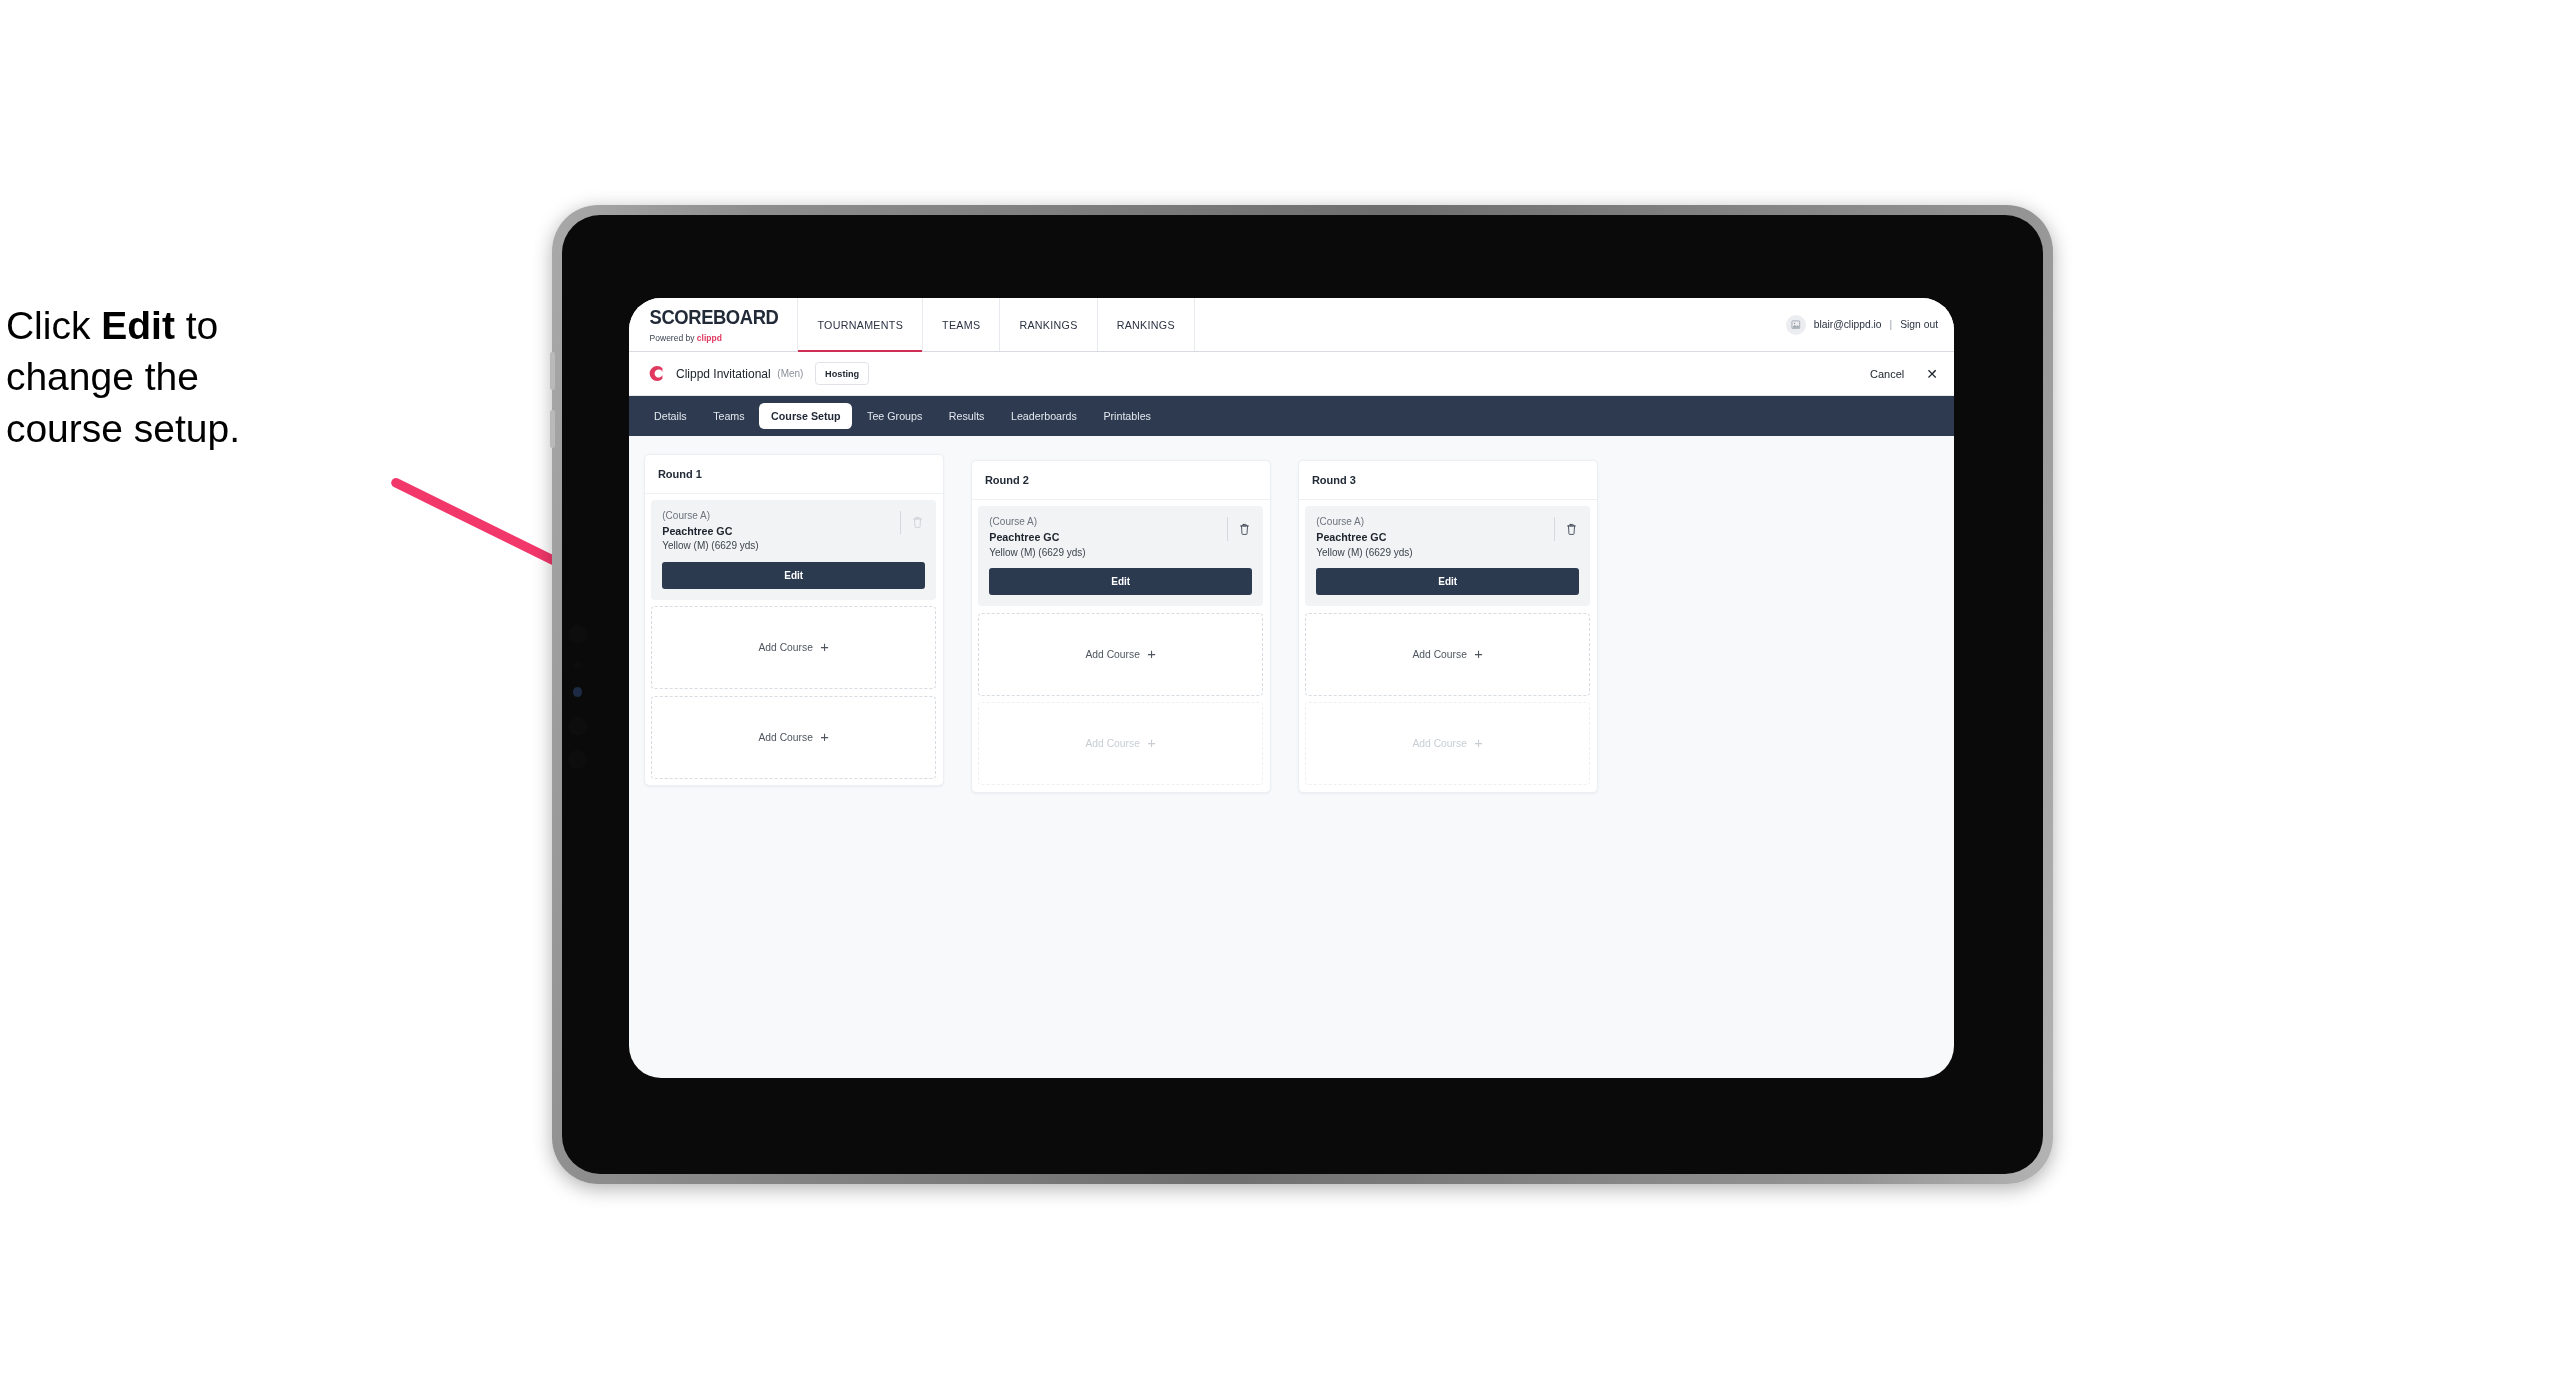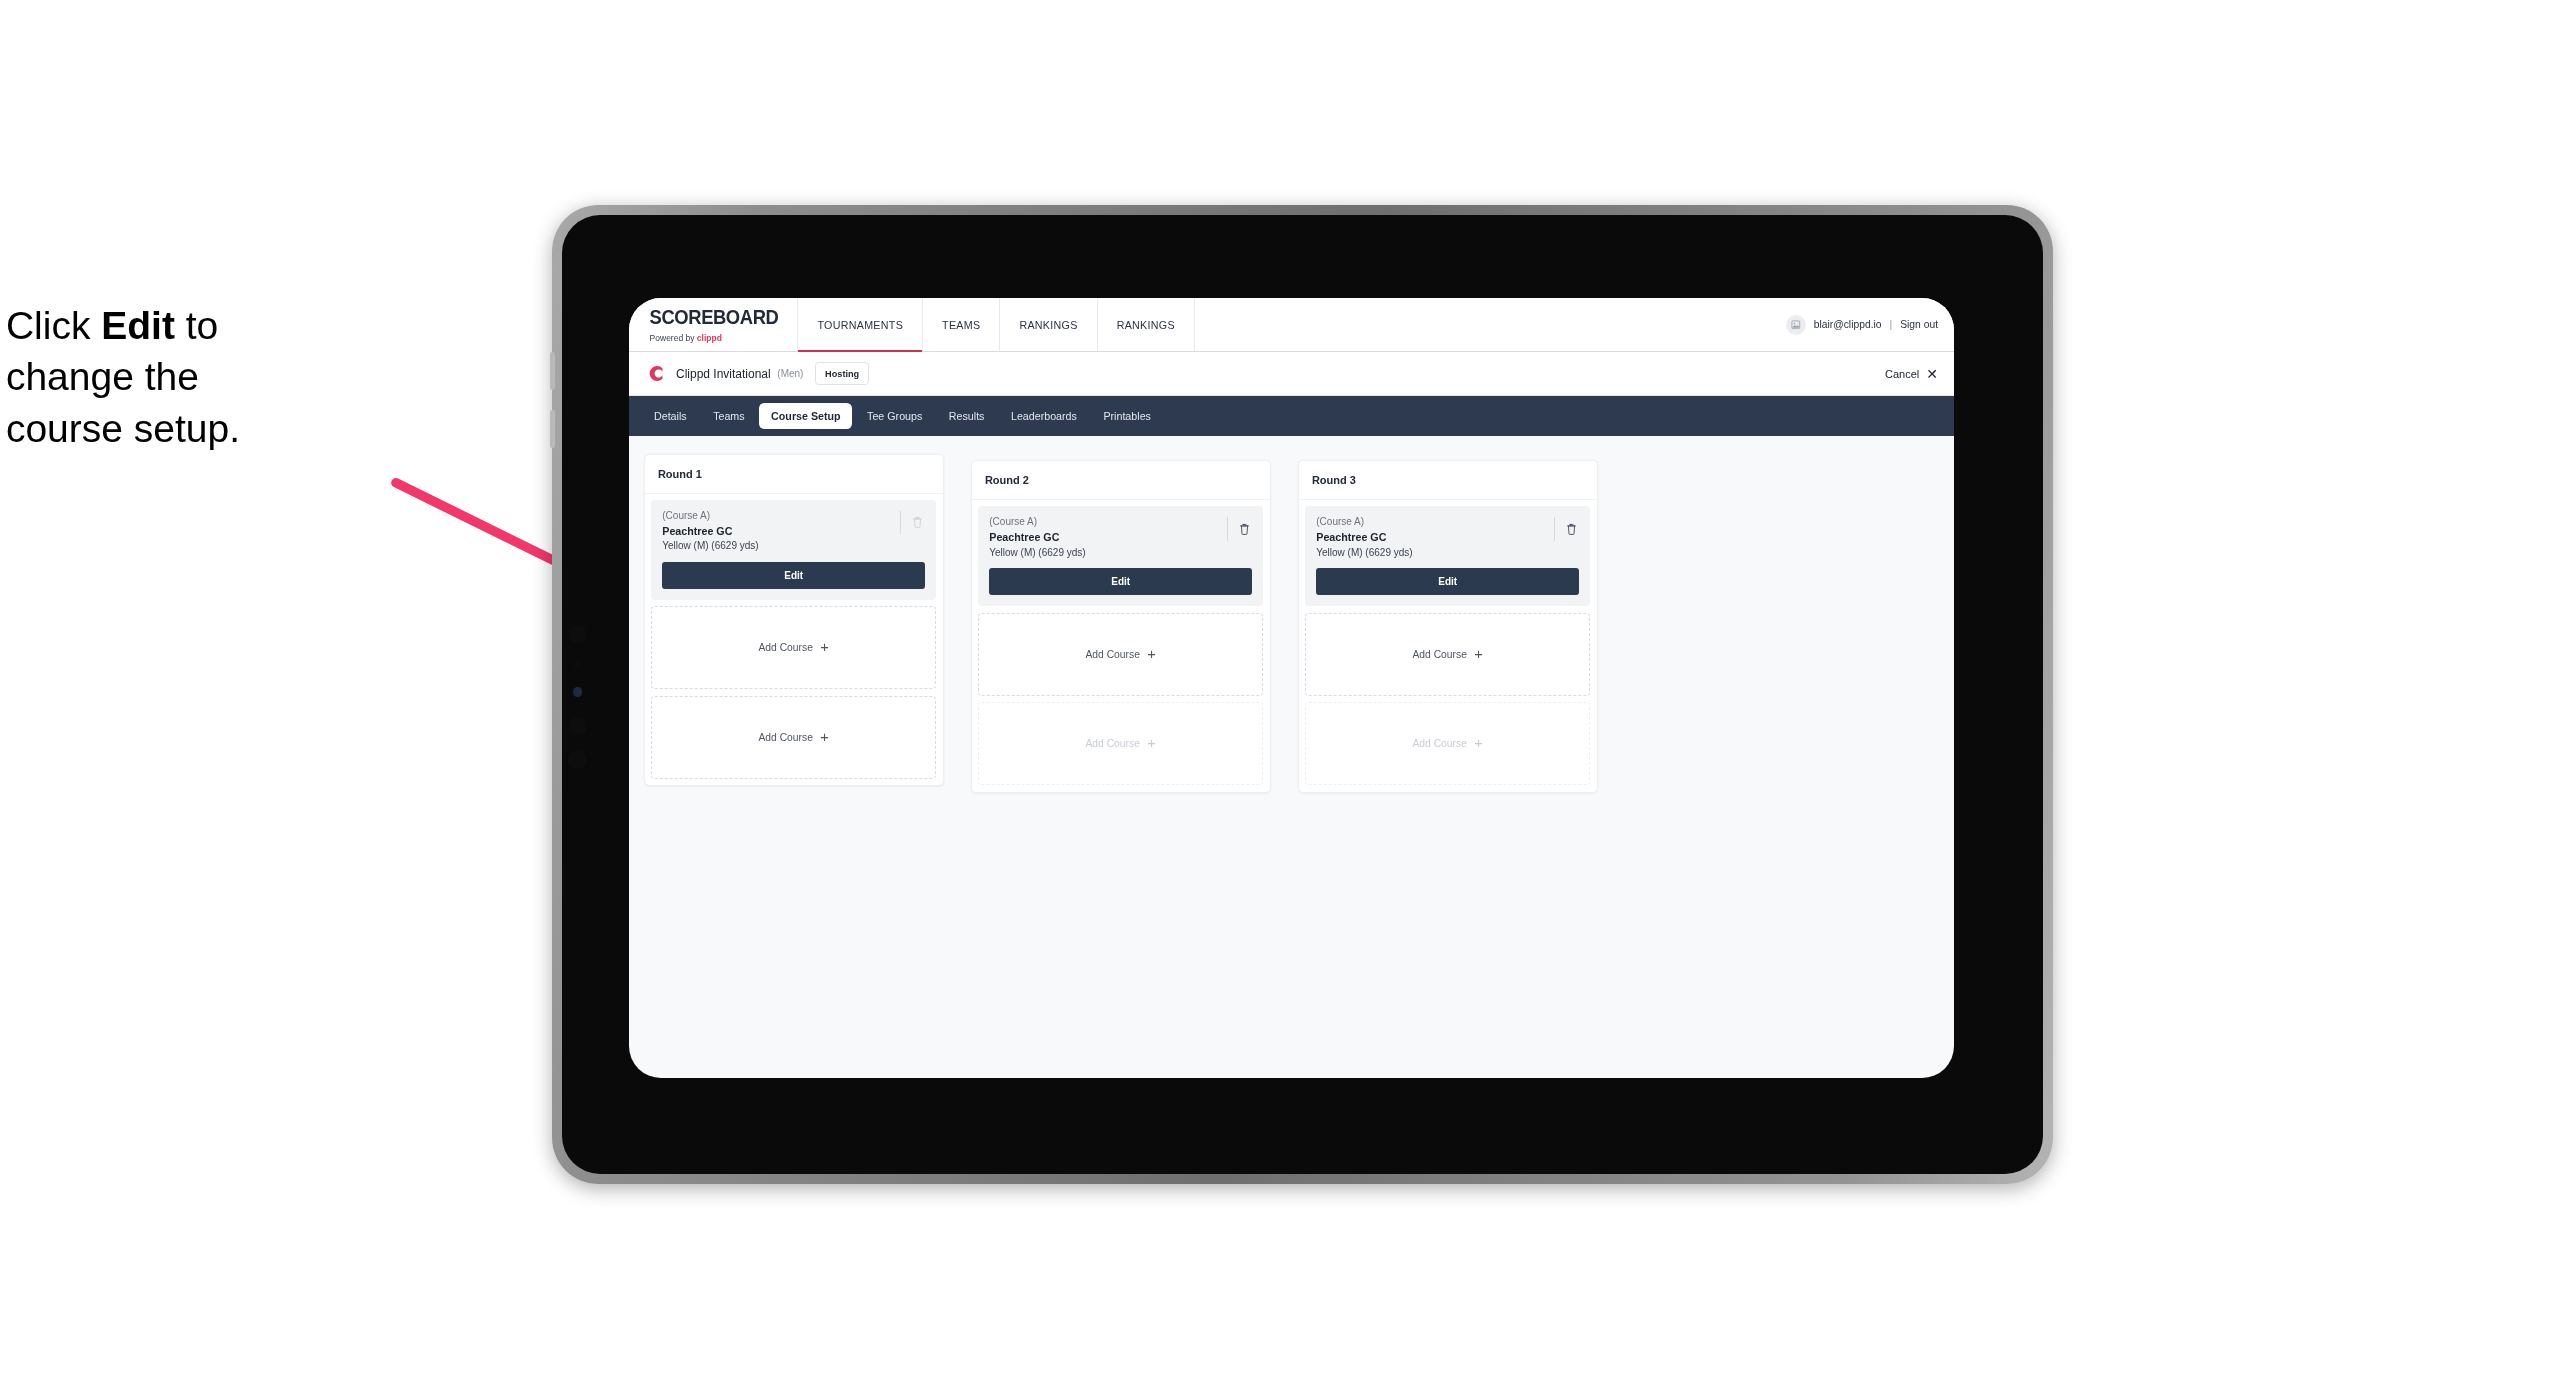--- a/index.html
+++ b/index.html
@@ -196,21 +196,21 @@
     color: #252c36;
     border: 0.7px solid #dfe3e8;
     border-radius: 3.7px;
     padding: 5.2px 8.8px;
     background: #fff;
   }
   #cancel-btn {
     margin-left: auto;
     display: flex;
     align-items: center;
-    gap: 7px;
+    gap: 22px;
     font-size: 11px;
     color: #20262f;
     cursor: pointer;
   }
   #cancel-x { font-size: 14px; line-height: 1; }
 
   
   #tabbar {
     height: 40px;
     background: #2d3a50;

